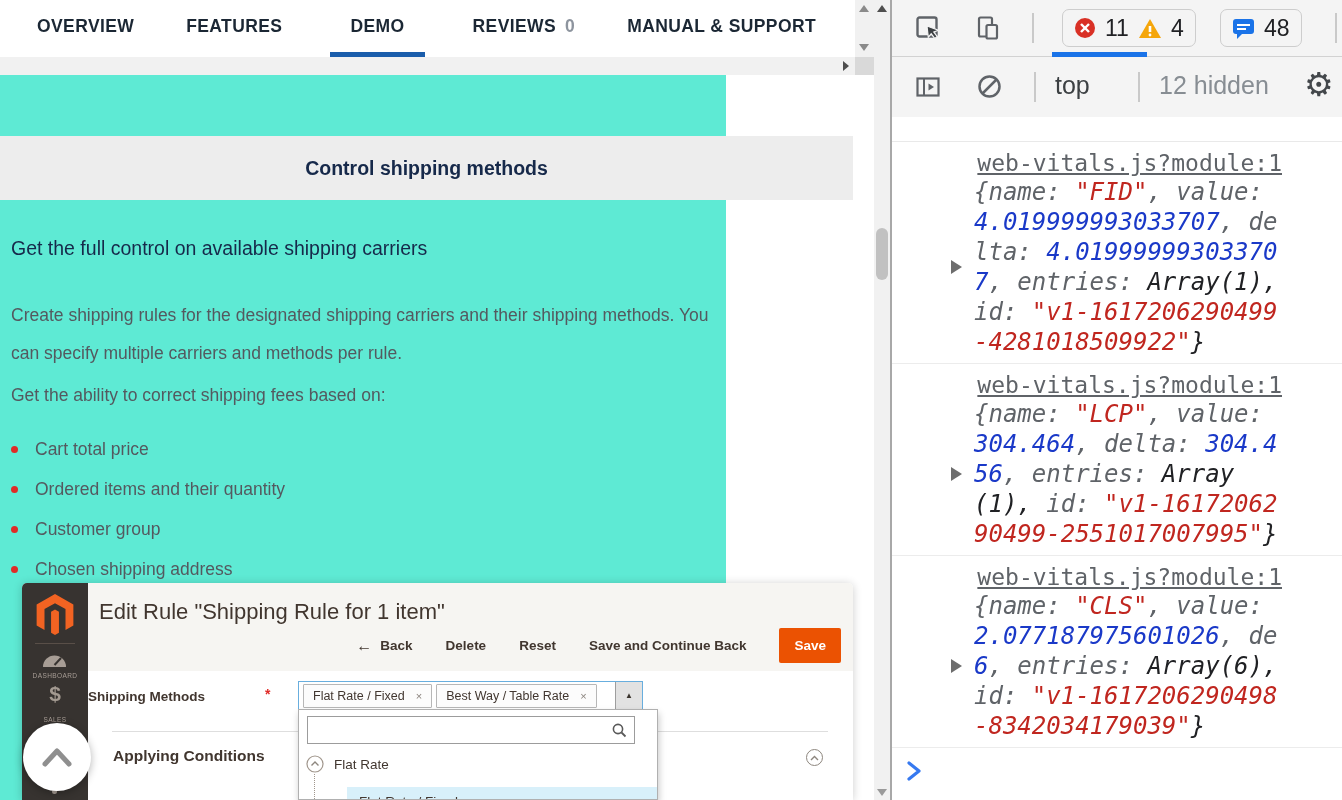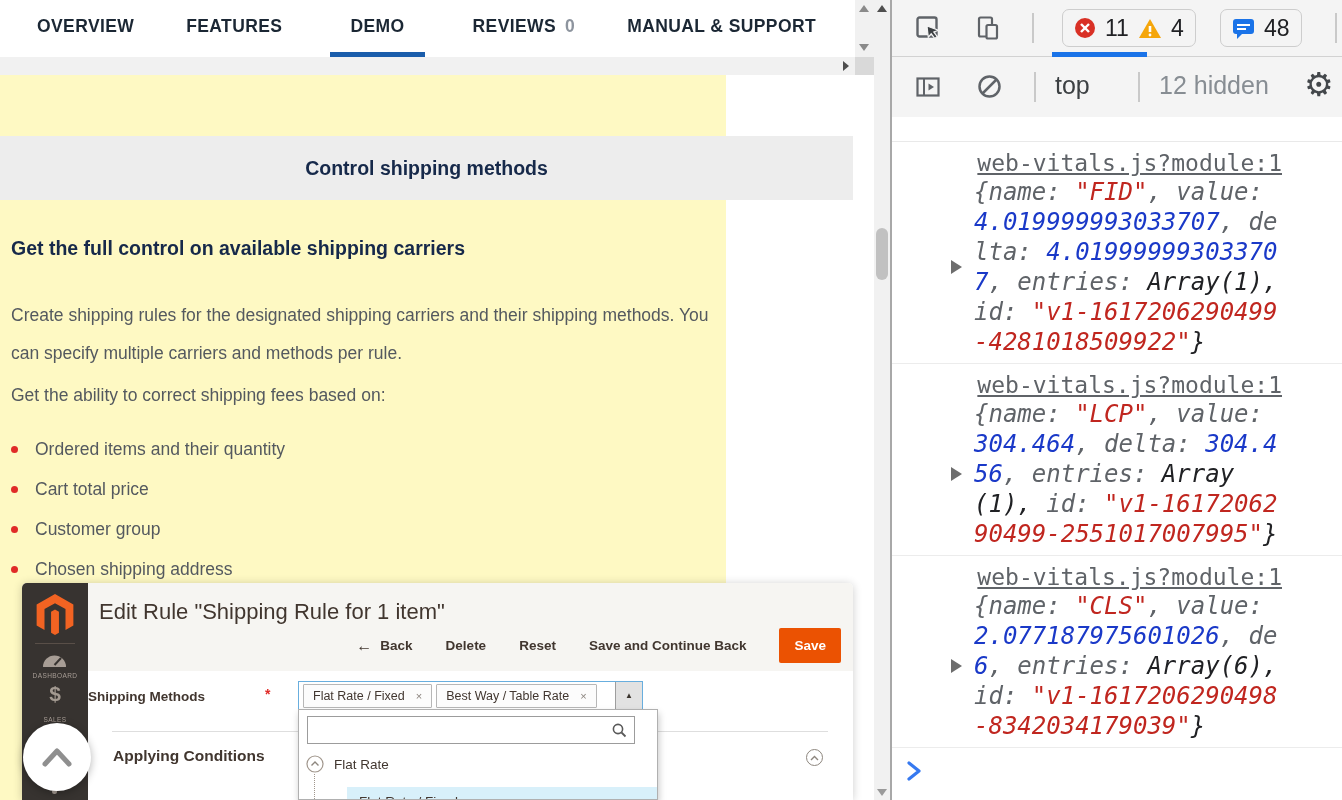--- a/index.html
+++ b/index.html
@@ -1,39 +1,39 @@
 <!DOCTYPE html>
 <html style="--c-accent-red: #e02b27; --c-nav-blue: #1a5dab; --c-save-orange: #eb5202; --c-indicator-blue: #1a73e8; --c-error-red: #d93025; --c-warning-yellow: #f5a60a; --c-message-blue: #1a73e8; --c-tok-key: #5f6368; --c-tok-string: #c0261f; --c-tok-number: #1a39c8; --c-tok-plain: #202124; --c-link-gray: #5f6368; --c-prompt-blue: #3679f0;"><head>
 <meta charset="utf-8">
 <style>
   html,body{margin:0;padding:0;background:#ffffff;}
   #app{position:relative;width:1342px;height:800px;overflow:hidden;background:#fff;
        font-family:"Liberation Sans",sans-serif;}
   
-  .left-pane{position:absolute;left:0;top:0;width:726px;height:800px;background:#fef9c3;}
+  .left-pane{position:absolute;left:0;top:0;width:726px;height:800px;background:#5eead4;}
   .tabs-bar{position:absolute;left:0;top:0;width:853px;height:57px;display:flex;align-items:stretch;
             padding-left:33px;gap:44px;box-sizing:border-box;background:#fff;}
   .tab{display:flex;align-items:center;font-weight:700;font-size:17.5px;color:#1b2734;
        letter-spacing:.4px;border-bottom:5px solid transparent;box-sizing:border-box;padding:0 4px;cursor:pointer;}
   .tab.active{border-bottom-color:var(--c-nav-blue);padding:0 20px;}
   .tab .count{margin-left:9px;color:#8d949e;font-weight:700;}
   .hscroll{position:absolute;left:0;top:57px;width:855px;height:18px;background:#f1f1f1;}
   .hscroll .arr-right{position:absolute;right:6px;top:4px;width:0;height:0;
       border-left:6px solid #4e4e4e;border-top:5px solid transparent;border-bottom:5px solid transparent;}
   .mini-vsb{position:absolute;left:855px;top:0;width:19px;height:57px;background:#f1f1f1;}
   .tri-up{width:0;height:0;border-bottom:7px solid #8a8a8a;border-left:5px solid transparent;border-right:5px solid transparent;position:absolute;left:4px;}
   .tri-down{width:0;height:0;border-top:7px solid #8a8a8a;border-left:5px solid transparent;border-right:5px solid transparent;position:absolute;left:4px;}
   .corner-box{position:absolute;left:855px;top:57px;width:19px;height:18px;background:#d9d9d9;}
   .page-sb{position:absolute;left:874px;top:0;width:16px;height:800px;background:#f1f1f1;}
   .page-sb .tri-up{border-bottom-color:#4e4e4e;left:3px;top:5px;}
   .page-sb .thumb{position:absolute;left:2px;top:228px;width:12px;height:52px;background:#c1c1c1;border-radius:6px;}
   .page-sb .tri-down{border-top-color:#9a9a9a;left:3px;bottom:4px;}
   .band{position:absolute;left:0;top:136px;width:853px;height:64px;background:#ededed;
         display:flex;align-items:center;justify-content:center;font-weight:700;font-size:19.5px;color:#16294a;}
-  .h3{position:absolute;left:11px;top:237px;font-weight:700;font-size:19.5px;color:#16294a;}
+  .h3{position:absolute;left:11px;top:237px;font-weight:400;font-size:19.5px;color:#16294a;}
   .para1{position:absolute;left:11px;top:296px;font-size:17.5px;color:#54595f;line-height:38px;}
   .para2{position:absolute;left:11px;top:385px;font-size:17.5px;color:#54595f;}
   .bullets{position:absolute;left:11px;top:429px;list-style:none;margin:0;padding:0;}
   .bullets li{display:flex;align-items:center;gap:17px;height:40px;font-size:17.5px;color:#54595f;}
   .bdot{width:7px;height:7px;border-radius:50%;background:var(--c-accent-red);flex:none;}
   
   .admin-card{position:absolute;left:22px;top:583px;width:831px;height:217px;background:#fff;
       border-radius:5px 5px 0 0;box-shadow:0 1px 10px rgba(0,0,0,.2);overflow:hidden;}
   .m-sidebar{position:absolute;left:0;top:0;width:66px;height:217px;background:#373330;}
   .m-logo{position:absolute;left:13px;top:11px;}
@@ -149,25 +149,25 @@
 
     <div class="para1">
       <span>Create shipping rules for the designated shipping carriers and their shipping methods. You</span><br>
       <span>can specify multiple carriers and methods per rule.</span>
     </div>
     <div class="para2">Get the ability to correct shipping fees based on:</div>
 
     <ul class="bullets">
       <li>
           <span class="bdot"></span>
-          <span>Ordered items and their quantity</span>
+          <span>Cart total price</span>
         </li>
       <li>
           <span class="bdot"></span>
-          <span>Cart total price</span>
+          <span>Ordered items and their quantity</span>
         </li>
       <li>
           <span class="bdot"></span>
           <span>Customer group</span>
         </li>
       <li>
           <span class="bdot"></span>
           <span>Chosen shipping address</span>
         </li>
     </ul>

